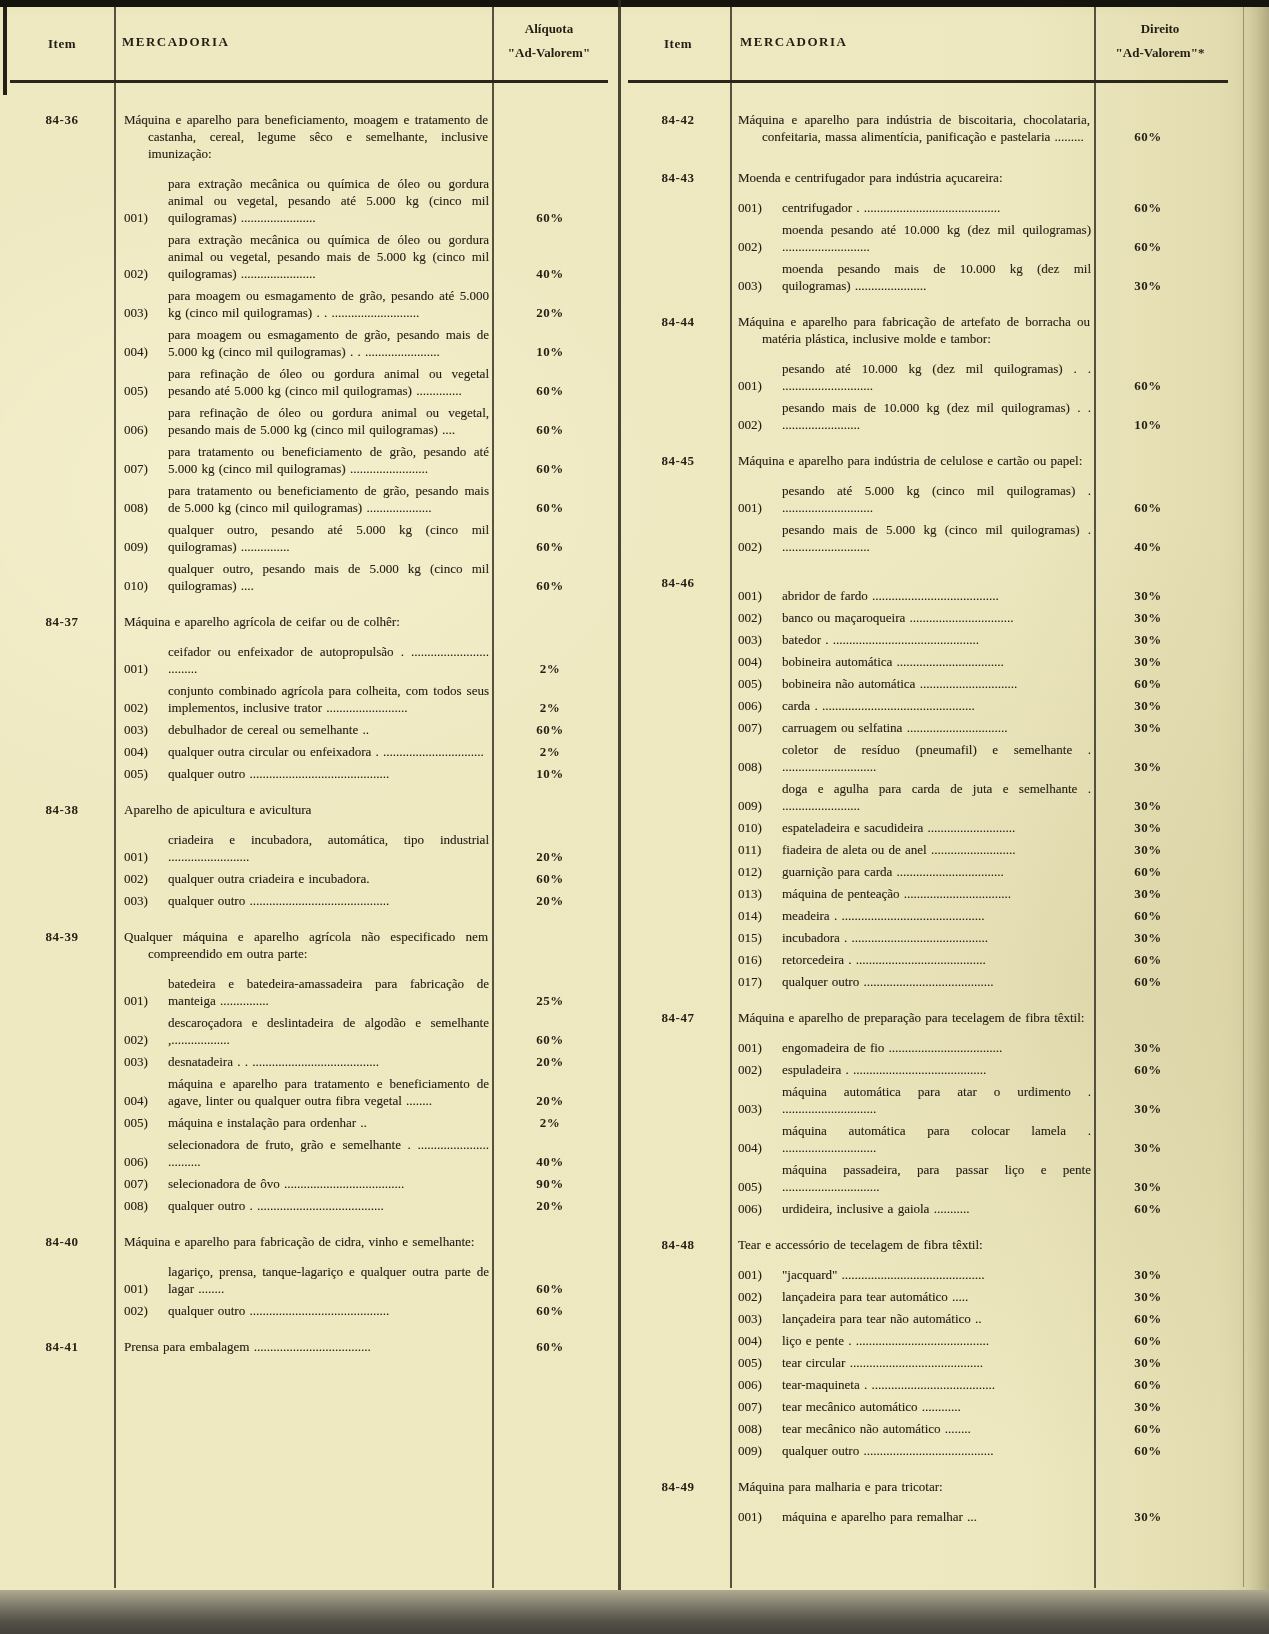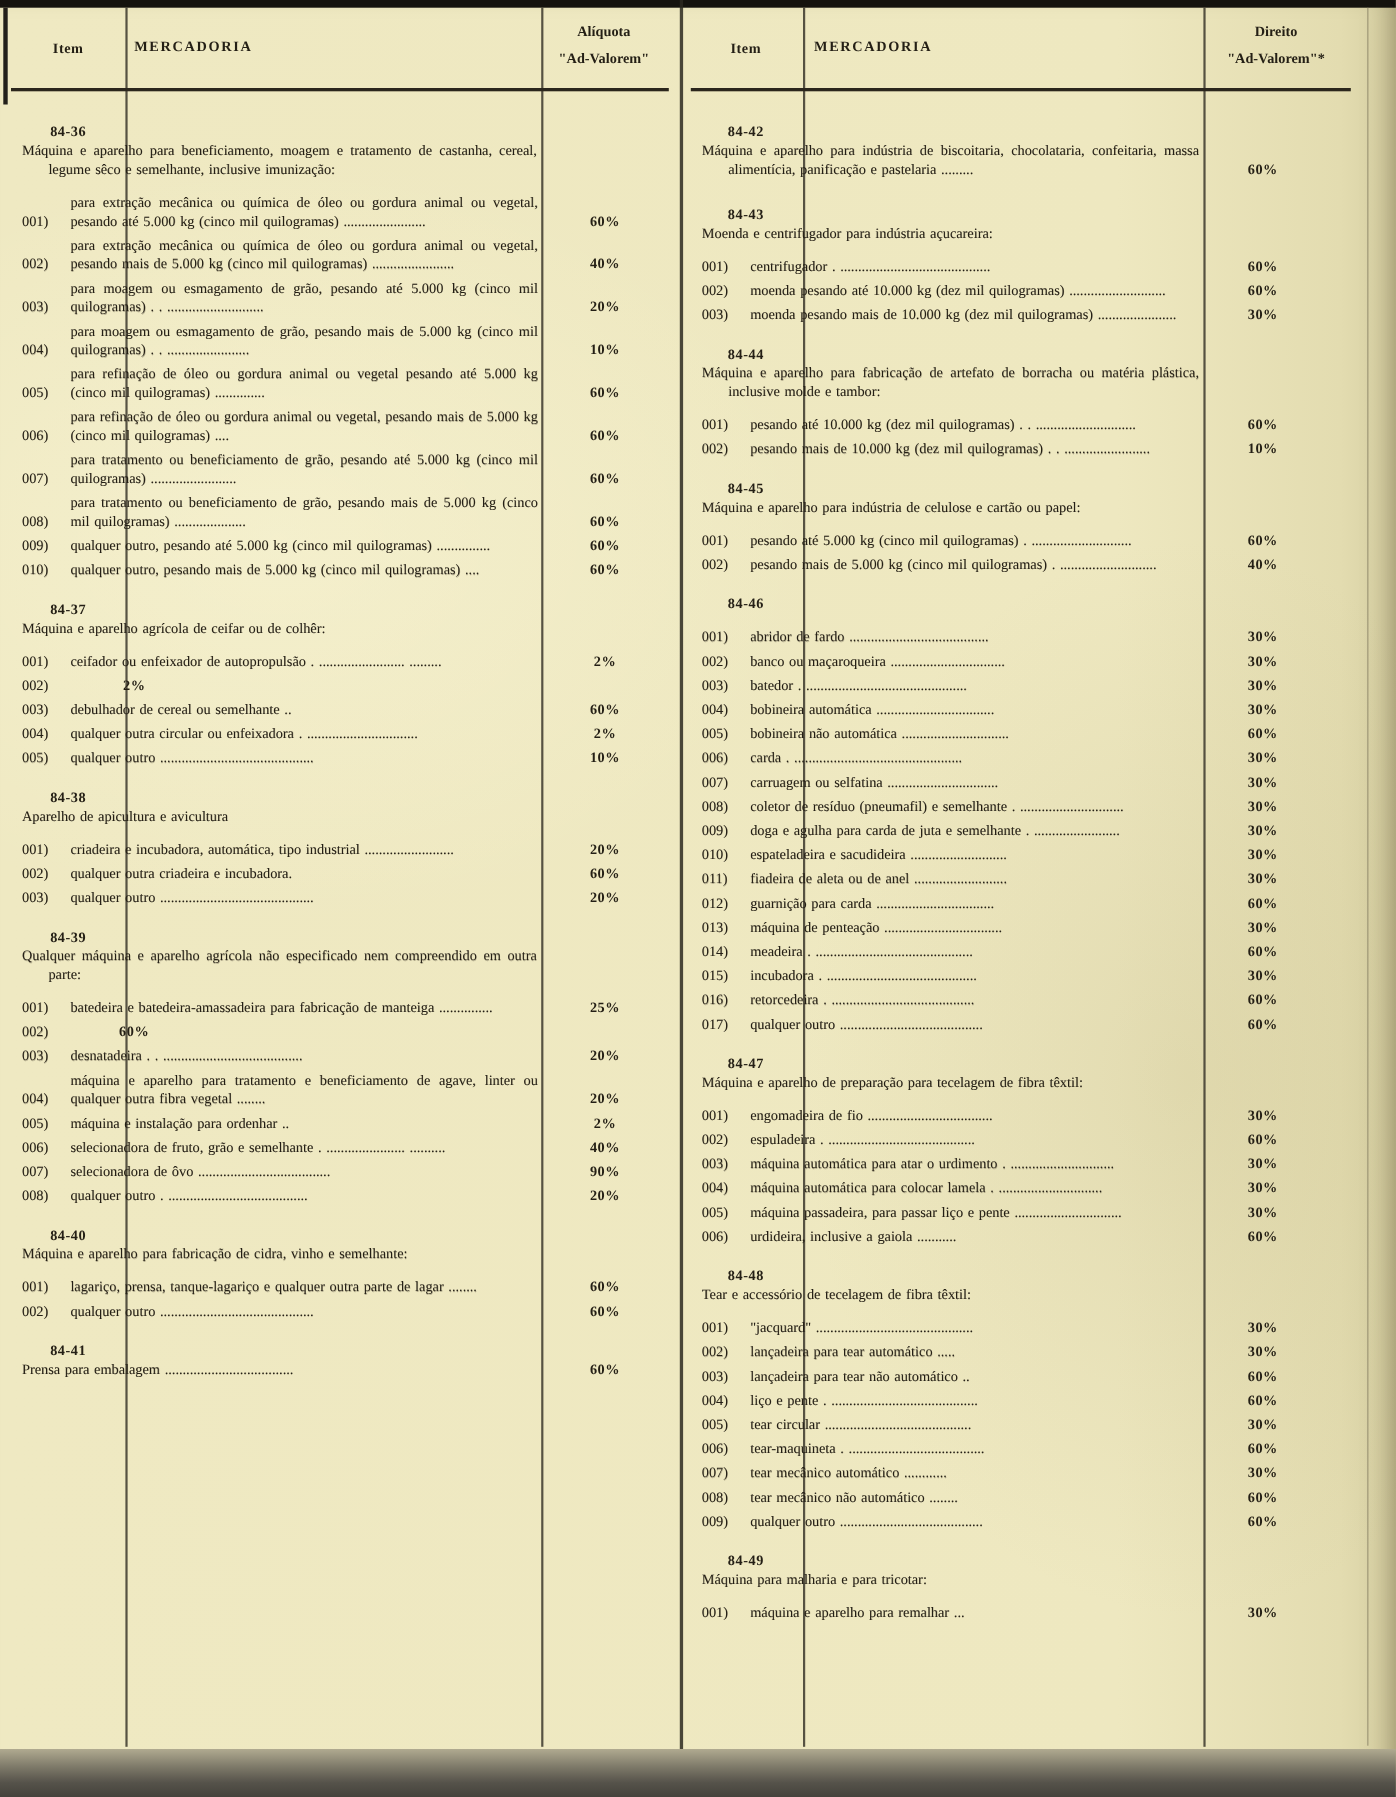--- a/index.html
+++ b/index.html
@@ -35,21 +35,21 @@
 
   .thead{position:relative;height:76px;border-bottom:3px solid #2b261c;}
   .h-item{position:absolute;left:0;width:104px;top:28px;text-align:center;font-weight:bold;letter-spacing:.5px;}
   .h-merc{position:absolute;left:112px;right:130px;top:26px;font-weight:bold;letter-spacing:1.5px;}
   .h-rate{position:absolute;right:0;width:118px;top:10px;text-align:center;font-weight:bold;line-height:24px;}
   .half-right .h-item{width:100px;}
   .half-right .h-rate{width:136px;}
 
   .tbody{height:calc(100% - 76px);overflow:hidden;padding-top:28px;}
 
-  .sec{display:flex;margin-bottom:19px;flex-direction:column;}
+  .sec{display:flex;margin-bottom:19px;}
   .itemno{width:104px;flex-shrink:0;text-align:center;font-weight:bold;letter-spacing:.5px;align-self:flex-start;}
   .half-right .itemno{width:100px;}
   .scontent{flex:1;padding-left:10px;}
   .entry{display:flex;align-items:flex-end;margin-bottom:5px;}
   .entries{margin-top:13px;}
   .entries .entry:last-child{margin-bottom:0;}
   .hbody{flex:1;padding-left:24px;text-indent:-24px;text-align:justify;font-weight:normal;padding-right:4px;overflow:hidden;}
   .ebody{flex:1;text-align:justify;padding-right:3px;overflow:hidden;}
   .enum{width:44px;flex-shrink:0;}
   .rate{width:116px;flex-shrink:0;text-align:center;font-weight:bold;letter-spacing:.5px;white-space:nowrap;}
@@ -149,20 +149,21 @@
               <div class="rate"></div>
             </div>
             <div class="entries">
               <div class="entry">
                 <div class="enum">001)</div>
                 <div class="ebody">ceifador ou enfeixador de autopropulsão . ........................ .........</div>
                 <div class="rate">2%</div>
               </div>
               <div class="entry">
                 <div class="enum">002)</div>
+                <div class="ebody">conjunto combinado agrícola para colheita, com todos seus implementos, inclusive trator .........................</div>
                 <div class="rate">2%</div>
               </div>
               <div class="entry">
                 <div class="enum">003)</div>
                 <div class="ebody">debulhador de cereal ou semelhante ..</div>
                 <div class="rate">60%</div>
               </div>
               <div class="entry">
                 <div class="enum">004)</div>
                 <div class="ebody">qualquer outra circular ou enfeixadora . ...............................</div>
@@ -210,20 +211,21 @@
               <div class="rate"></div>
             </div>
             <div class="entries">
               <div class="entry">
                 <div class="enum">001)</div>
                 <div class="ebody">batedeira e batedeira-amassadeira para fabricação de manteiga ...............</div>
                 <div class="rate">25%</div>
               </div>
               <div class="entry">
                 <div class="enum">002)</div>
+                <div class="ebody">descaroçadora e deslintadeira de algodão e semelhante ,..................</div>
                 <div class="rate">60%</div>
               </div>
               <div class="entry">
                 <div class="enum">003)</div>
                 <div class="ebody">desnatadeira . . .......................................</div>
                 <div class="rate">20%</div>
               </div>
               <div class="entry">
                 <div class="enum">004)</div>
                 <div class="ebody">máquina e aparelho para tratamento e beneficiamento de agave, linter ou qualquer outra fibra vegetal ........</div>

